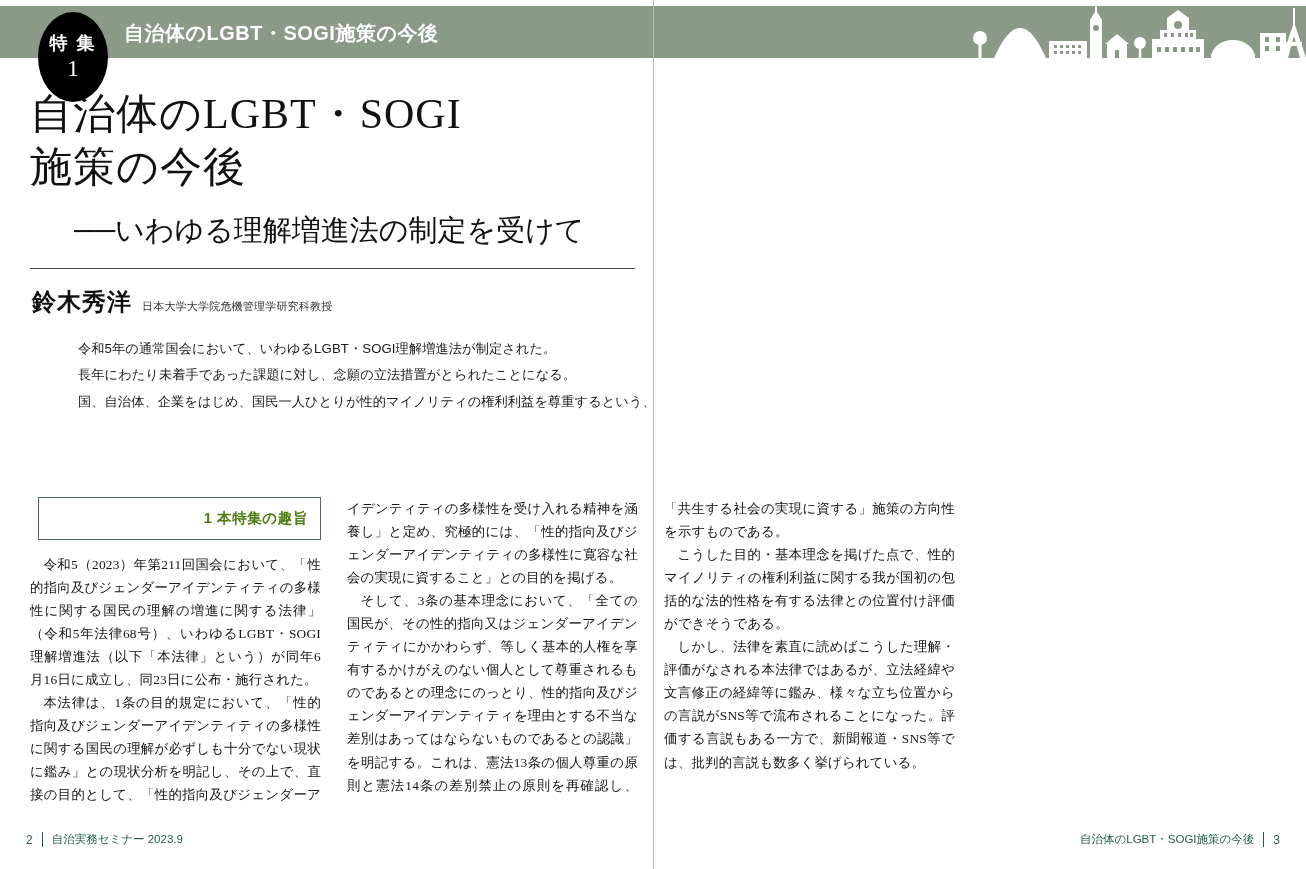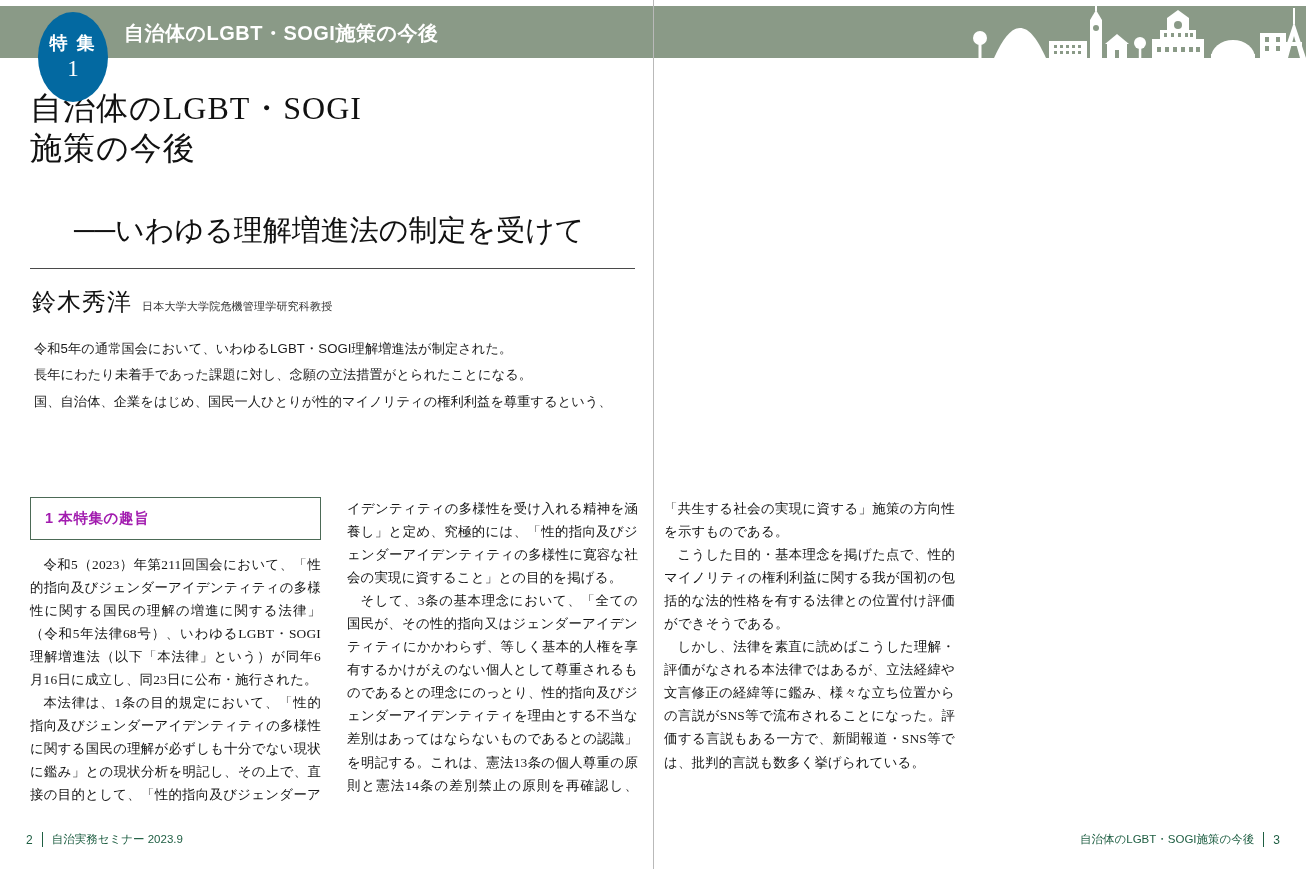--- a/index.html
+++ b/index.html
@@ -52,21 +52,21 @@
     left: 0; top: 6px;
     width: 652px; height: 52px;
     background: #8a9a87;
   }
 
   .feature-badge {
     position: absolute;
     left: 38px; top: 12px;
     width: 70px; height: 90px;
     border-radius: 50%;
-    background: #0369a1;
+    background: #000000;
     color: #ffffff;
     display: flex;
     flex-direction: column;
     align-items: center;
     justify-content: center;
     z-index: 5;
   }
   .feature-badge .fb-label {
     font-family: "Liberation Sans", sans-serif;
     font-weight: bold;
@@ -90,21 +90,21 @@
     color: #ffffff;
     letter-spacing: 0.5px;
     z-index: 4;
   }
 
   .main-title {
     position: absolute;
     left: 30px; top: 88px;
     width: 600px;
     font-family: "Liberation Serif", "DejaVu Serif", serif;
-    font-size: 32px;
+    font-size: 42px;
     line-height: 1.26;
     color: #111111;
     letter-spacing: 1px;
   }
   .subtitle {
     position: absolute;
     left: 52px; top: 213px;
     width: 590px;
     font-family: "Liberation Serif", "DejaVu Serif", serif;
     font-size: 29px;
@@ -121,21 +121,21 @@
 
   .byline {
     position: absolute;
     left: 32px; top: 286px;
     display: flex;
     align-items: flex-end;
     gap: 10px;
   }
   .byline .author {
     font-family: "Liberation Sans", sans-serif;
-    font-weight: normal;
+    font-weight: bold;
     font-size: 24px;
     color: #111111;
     letter-spacing: 1px;
   }
   .byline .affil {
     font-family: Liberation Serif, serif;
     font-size: 11px;
     color: #333333;
     padding-bottom: 4px;
     letter-spacing: 0.2px;
@@ -144,40 +144,41 @@
   .lead {
     position: absolute;
     left: 34px; top: 336px;
     width: 600px;
     font-family: "Liberation Sans", sans-serif;
     font-size: 13.2px;
     line-height: 2.0;
     color: #1a1a1a;
     letter-spacing: 0.1px;
   }
-  .lead div { white-space: nowrap; }
+  .lead div { white-space: nowrap; margin-left: 44px; }
 
   .cols-left {
     position: absolute;
     left: 30px; top: 497px;
     width: 608px; height: 330px;
     column-count: 2;
     column-gap: 26px;
   }
 
   .sec-head {
     border: 1px solid #4c6a56;
     padding: 11px 12px 11px 14px;
-    margin: 0 0 13px 0;
+    margin: 0 0 13px 8px;
     break-inside: avoid;
     font-family: "Liberation Sans", sans-serif;
     font-weight: bold;
     font-size: 14.5px;
-    color: #a21caf;
+    color: #4d7c0f;
     letter-spacing: 0.6px;
+    text-align: right;
   }
   .sec-head.gap-top { margin-top: 12px; }
 
   p.body {
     margin: 0;
     font-family: "Liberation Serif", "DejaVu Serif", serif;
     font-size: 13.4px;
     line-height: 1.72;
     text-align: justify;
     text-indent: 1em;

